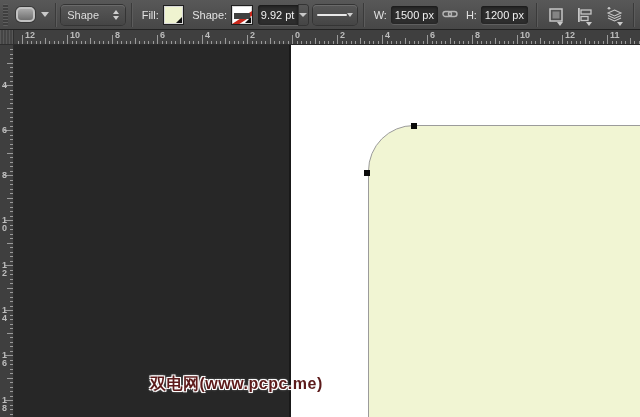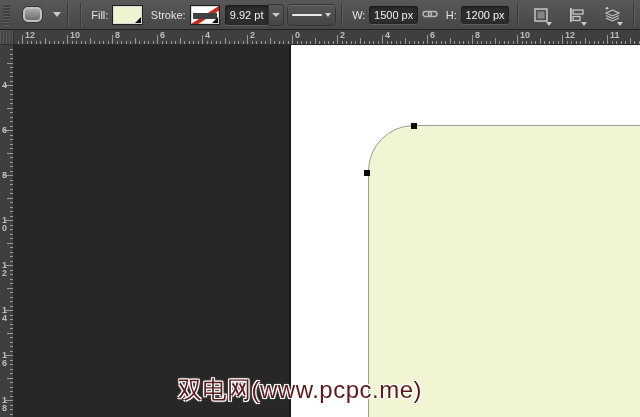--- a/index.html
+++ b/index.html
@@ -108,51 +108,58 @@
     border-left:2px solid #191919;
   }
   .shape{
     position:absolute;left:368px;top:125px;width:290px;height:310px;
     border:1px solid #9b9b9b;border-top-left-radius:46px;
     background:#f1f5d3;
   }
   .anchor{position:absolute;width:6px;height:6px;background:#0a0a0a;}
   
   .watermark{
-    position:absolute;left:150px;top:374px;width:300px;text-align:center;
-    font-size:24px;font-weight:normal;letter-spacing:.5px;color:#5c1a1a;
+    position:absolute;left:150px;top:374px;width:300px;text-align:left;
+    font-size:16px;font-weight:bold;letter-spacing:.5px;color:#5c1a1a;
     text-shadow:-1px -1px 0 #fff,1px -1px 0 #fff,-1px 1px 0 #fff,1px 1px 0 #fff,0 0 3px #fff;
     white-space:nowrap;
   }
 </style>
 </head>
 <body>
 
 <div class="screen">
 
   <div class="toolbar">
     <div class="grip"></div>
 
     <div class="tool-btn">
       <div class="tool-glyph"></div>
     </div>
     <div class="dd-arrow"></div>
 
     <div class="sep"></div>
 
+    <div class="combo" style="width:64px;">
+      <span>Shape</span>
+      <span class="updown">
+        <span class="tri-up"></span>
+          <span class="tri-dn"></span>
+      </span>
+    </div>
 
     <div class="sep"></div>
 
     <span class="label">Fill:</span>
     <div class="swatch">
       <div id="fill-color" style="position: absolute; inset: 1px; background: rgb(239, 243, 208);"></div>
       <div class="corner"></div>
     </div>
 
-    <span class="label" style="margin-left:8px;">Stroke:</span>
+    <span class="label" style="margin-left:8px;">Shape:</span>
     <div class="swatch">
       <div class="stroke-red"></div>
       <div class="stroke-band"></div>
       <div class="corner"></div>
     </div>
 
     <div class="field wfield" style="margin-left:5px;">
       <span>9.92 pt</span>
     </div>
     <div class="arrow-btn">

